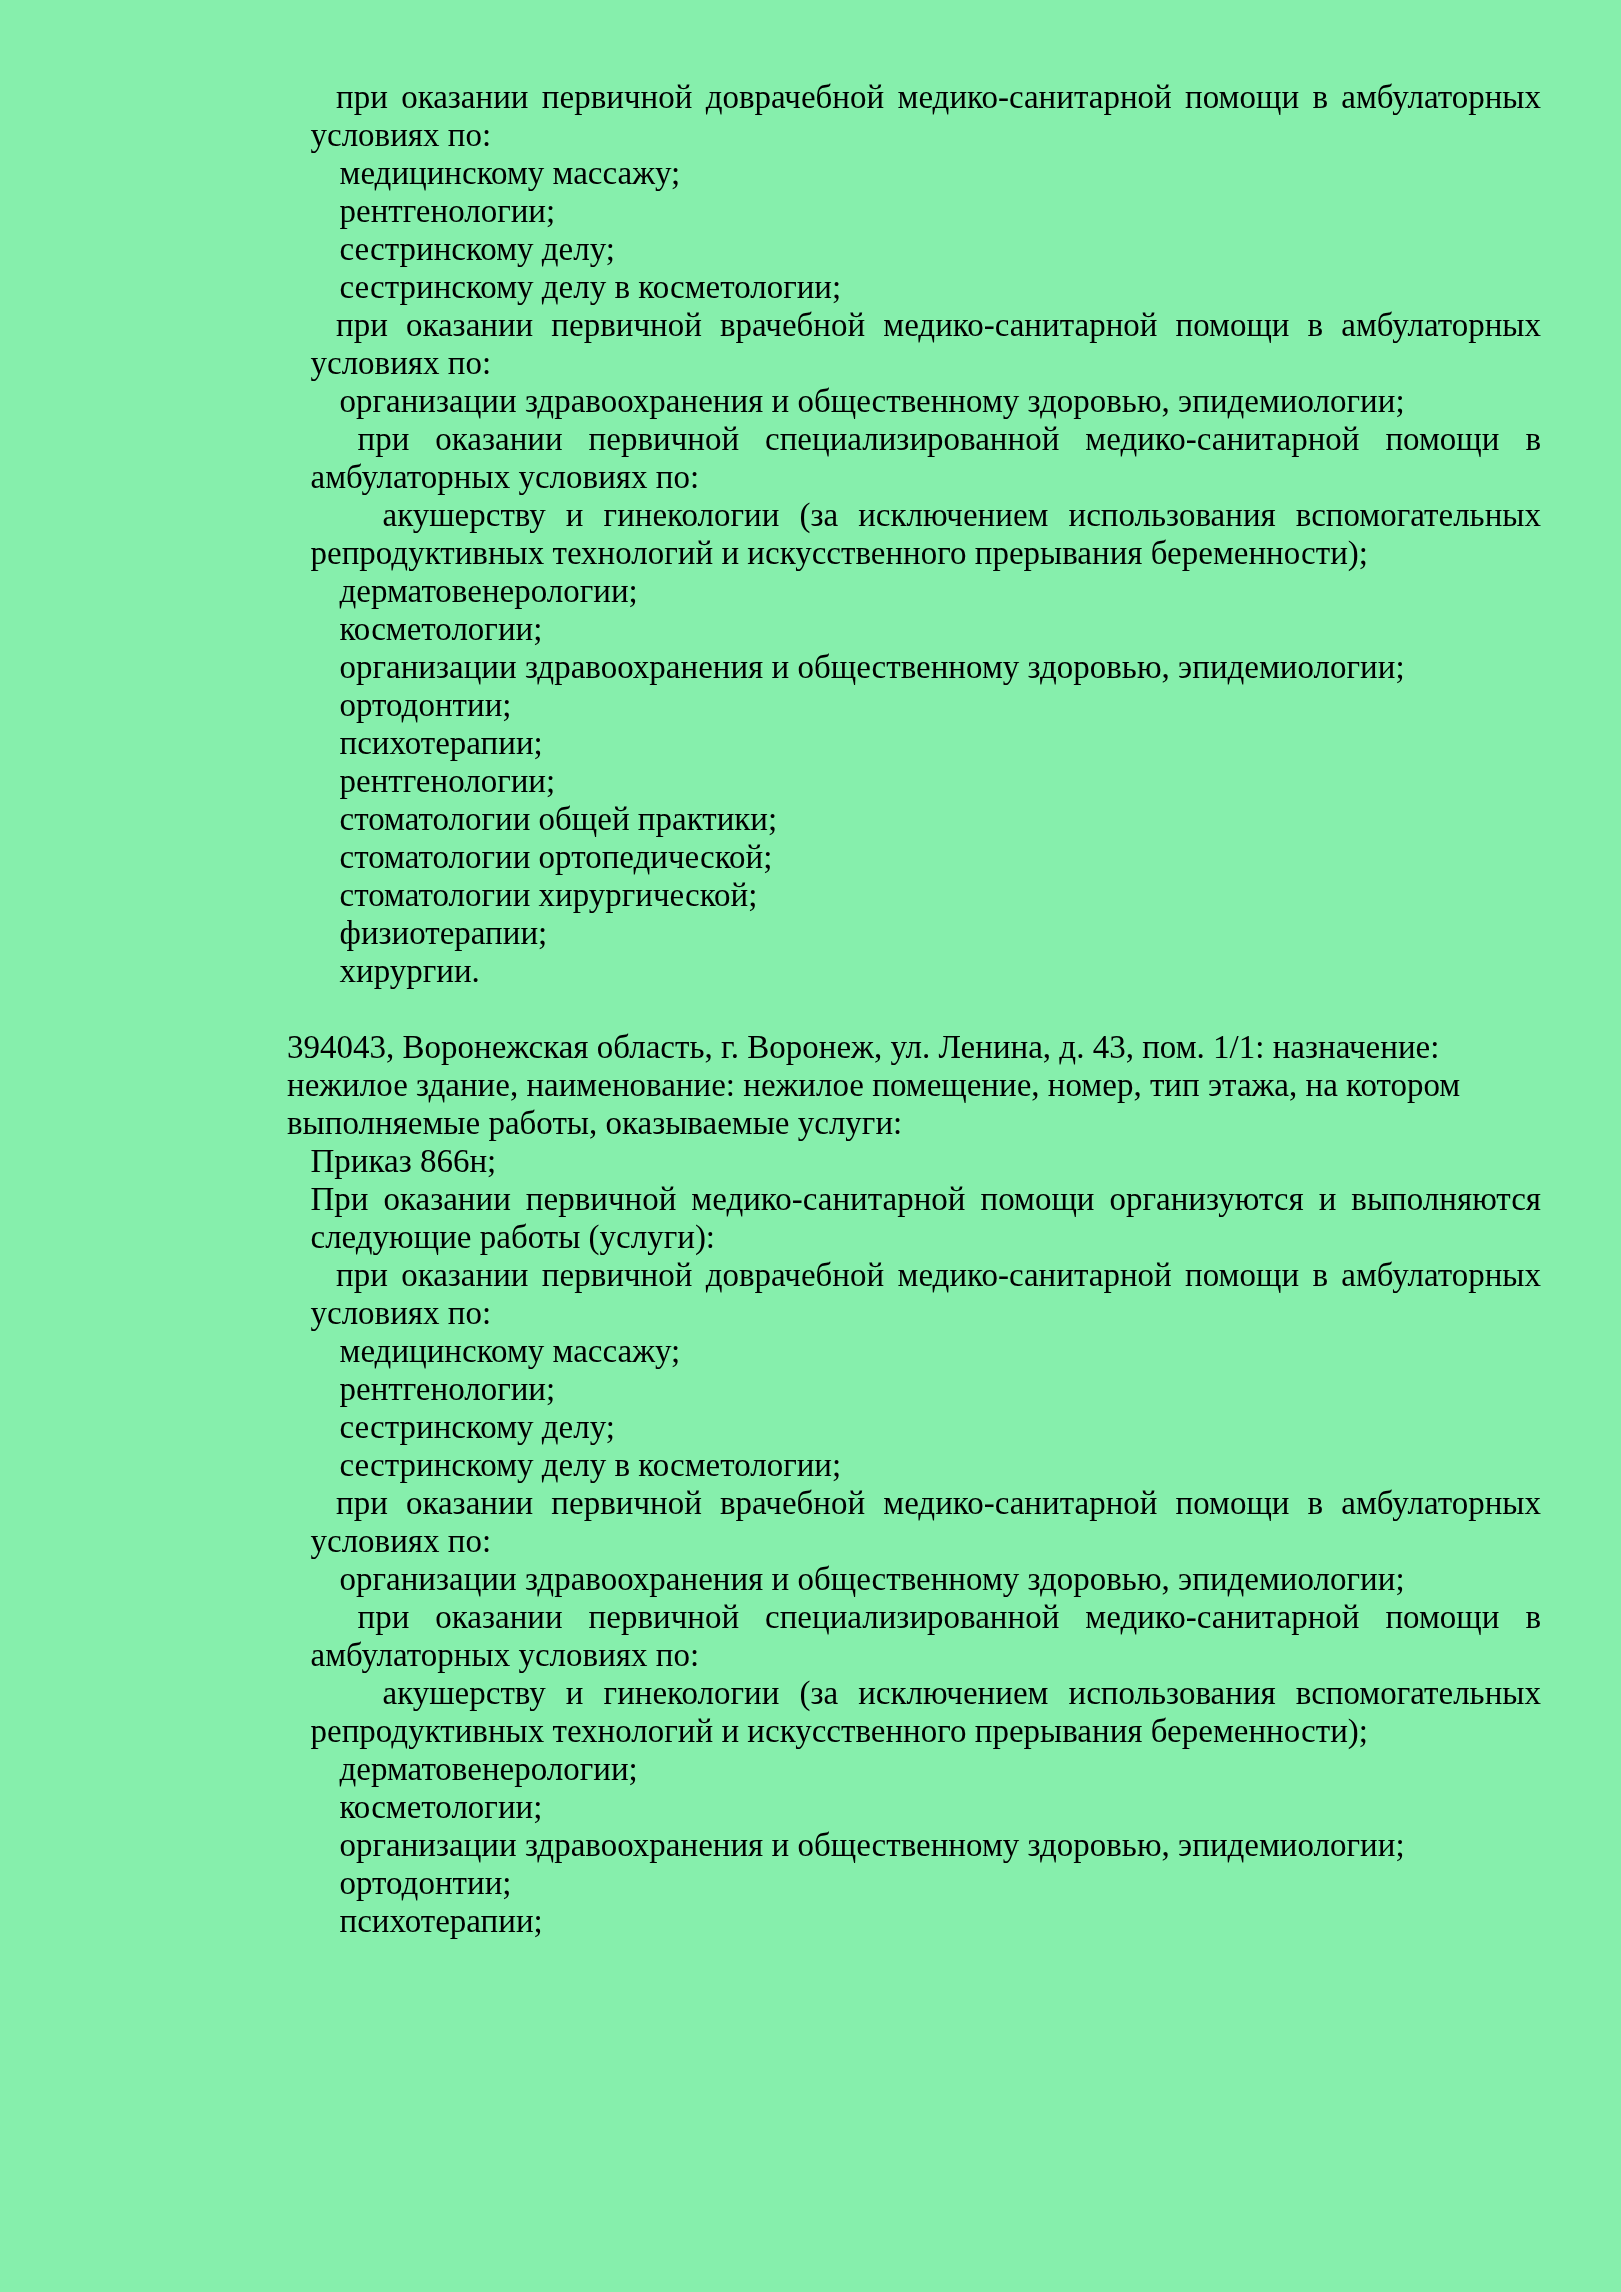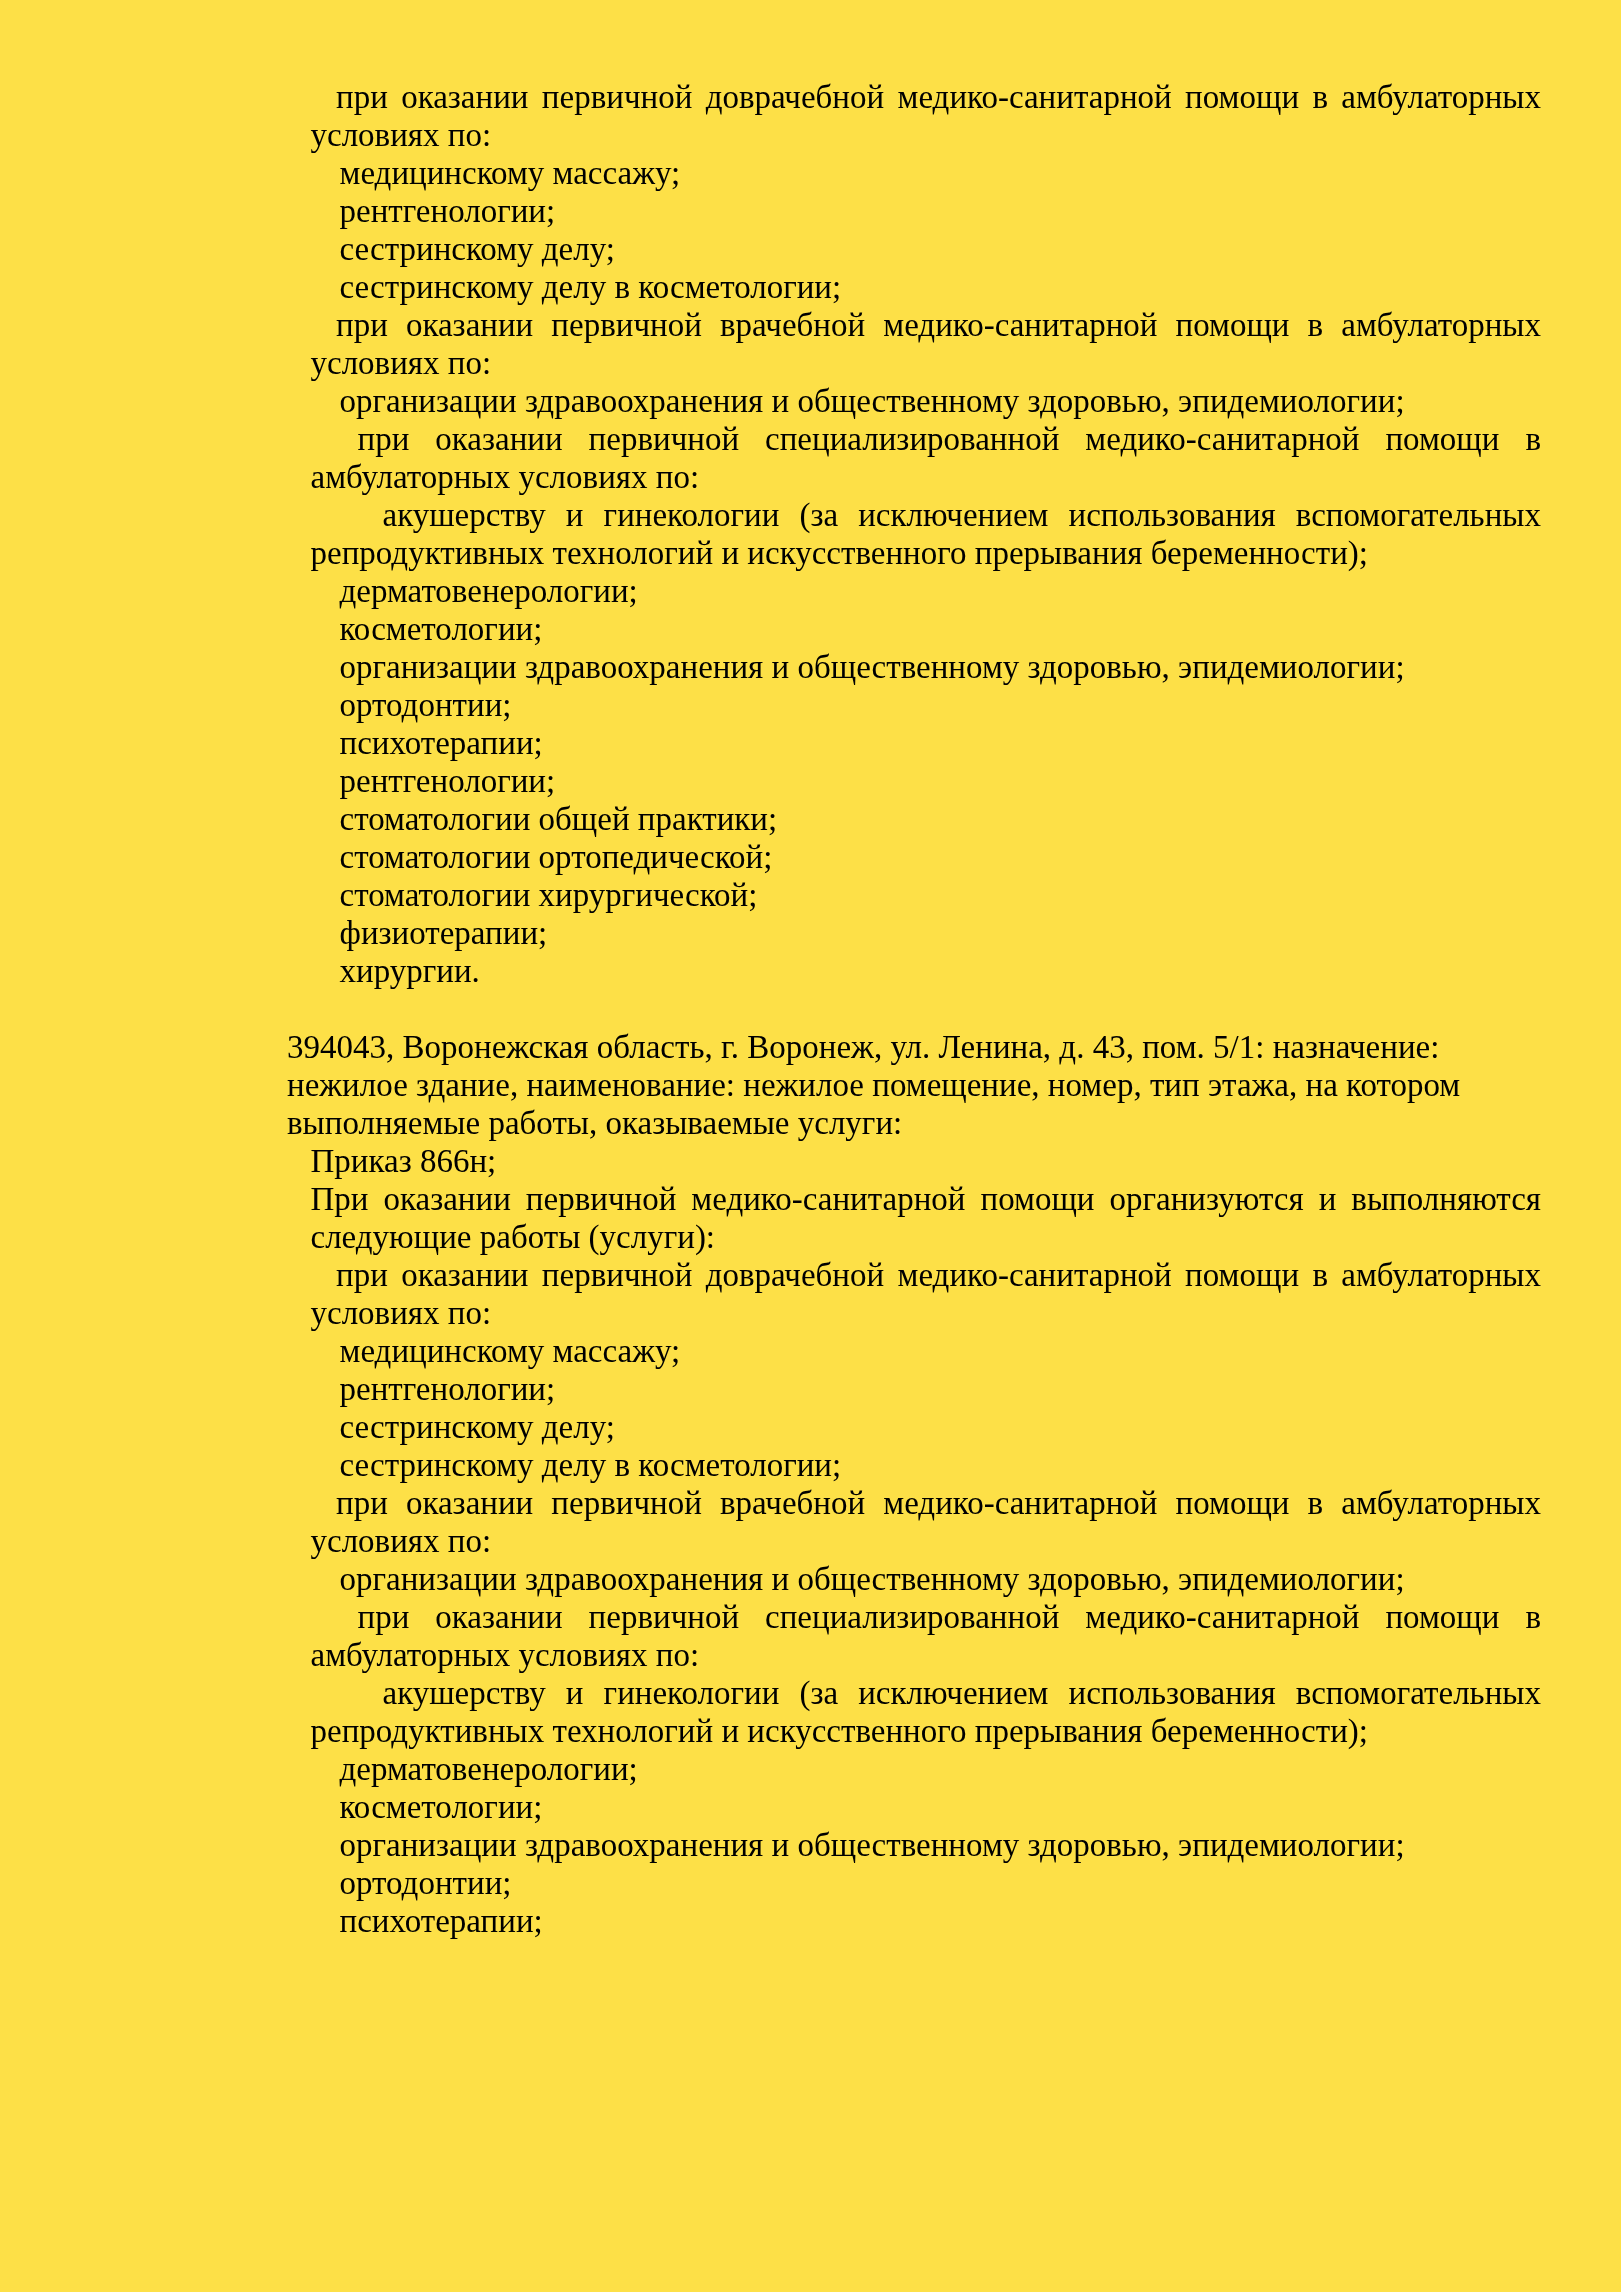--- a/index.html
+++ b/index.html
@@ -10,21 +10,21 @@
   body {
     width: 1621px;
     height: 2293px;
     position: relative;
   }
   .page {
     position: absolute;
     left: 0; top: 0;
     width: 1621px;
     height: 2293px;
-    background: #fde047;
+    background: #86efac;
     color: #000000;
     font-family: "Liberation Serif", "DejaVu Serif", serif;
     font-size: 33px;
     overflow: hidden;
   }
   .doc {
     position: absolute;
     left: 287px;
     top: 78px;
     width: 1254px;
@@ -115,21 +115,21 @@
       <div class="block item svc">
         <div class="line first">физиотерапии;</div>
       </div>
       <div class="block item svc">
         <div class="line first">хирургии.</div>
       </div>
       <div class="block blank">
         <div class="line first"></div>
       </div>
       <div class="block addr">
-        <div class="line first">394043, Воронежская область, г. Воронеж, ул. Ленина, д. 43, пом. 5/1: назначение:</div>
+        <div class="line first">394043, Воронежская область, г. Воронеж, ул. Ленина, д. 43, пом. 1/1: назначение:</div>
         <div class="line">нежилое здание, наименование: нежилое помещение, номер, тип этажа, на котором</div>
       </div>
       <div class="block addr">
         <div class="line first">выполняемые работы, оказываемые услуги:</div>
       </div>
       <div class="block flush svc">
         <div class="line first">Приказ 866н;</div>
       </div>
       <div class="block flush svc">
         <div class="line first jl">При оказании первичной медико-санитарной помощи организуются и выполняются</div>

